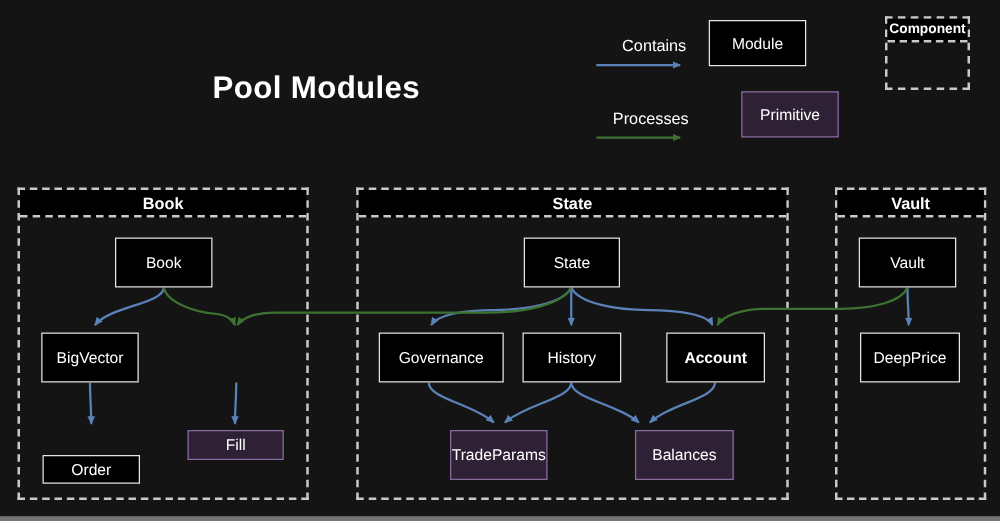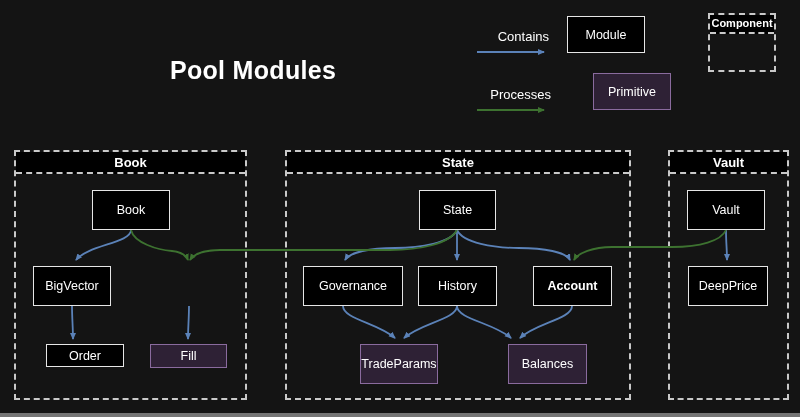--- a/index.html
+++ b/index.html
@@ -93,21 +93,21 @@
     <path class="edge-contains" d="M572,306 C572,319 536,323 520,338" marker-end="url(#arrow-blue)"></path>
     <path class="edge-contains" d="M726,230 C726,242 727,250 727,260" marker-end="url(#arrow-blue)"></path>
 
     <path class="edge-processes" d="M131,230 C134,243 158,250 172,251 C181,252 186,255 188,260" marker-end="url(#arrow-green)"></path>
     <path class="edge-processes" d="M457,230 C449,244 420,250 390,250 L220,250 C205,250 194,254 190,260" marker-end="url(#arrow-green)"></path>
     <path class="edge-processes" d="M726,230 C721,241 700,247 672,247 L612,247 C593,247 578,253 574,260" marker-end="url(#arrow-green)"></path>
   </svg>
 
   <div class="node" style="left:92px;  top:190px; width:78px; height:40px;">Book</div>
   <div class="node" style="left:33px;  top:266px; width:78px; height:40px;">BigVector</div>
-  <div class="node" style="left:34px;  top:344px; width:78px; height:23px;margin-left:12px;">Order</div>
+  <div class="node" style="left:34px;  top:364px; width:78px; height:23px;">Order</div>
   <div class="node primitive" style="left:150px; top:344px; width:77px; height:24px;">Fill</div>
 
   <div class="node" style="left:419px; top:190px; width:77px; height:40px;">State</div>
   <div class="node" style="left:303px; top:266px; width:100px; height:40px;">Governance</div>
   <div class="node" style="left:418px; top:266px; width:79px; height:40px;">History</div>
   <div class="node" style="left:533px; top:266px; width:79px; height:40px;font-weight:bold;">Account</div>
   <div class="node primitive" style="left:360px; top:344px; width:78px; height:40px;">TradeParams</div>
   <div class="node primitive" style="left:476px; top:344px; width:79px; height:40px;margin-left:32px;">Balances</div>
 
   <div class="node" style="left:687px; top:190px; width:78px; height:40px;">Vault</div>

